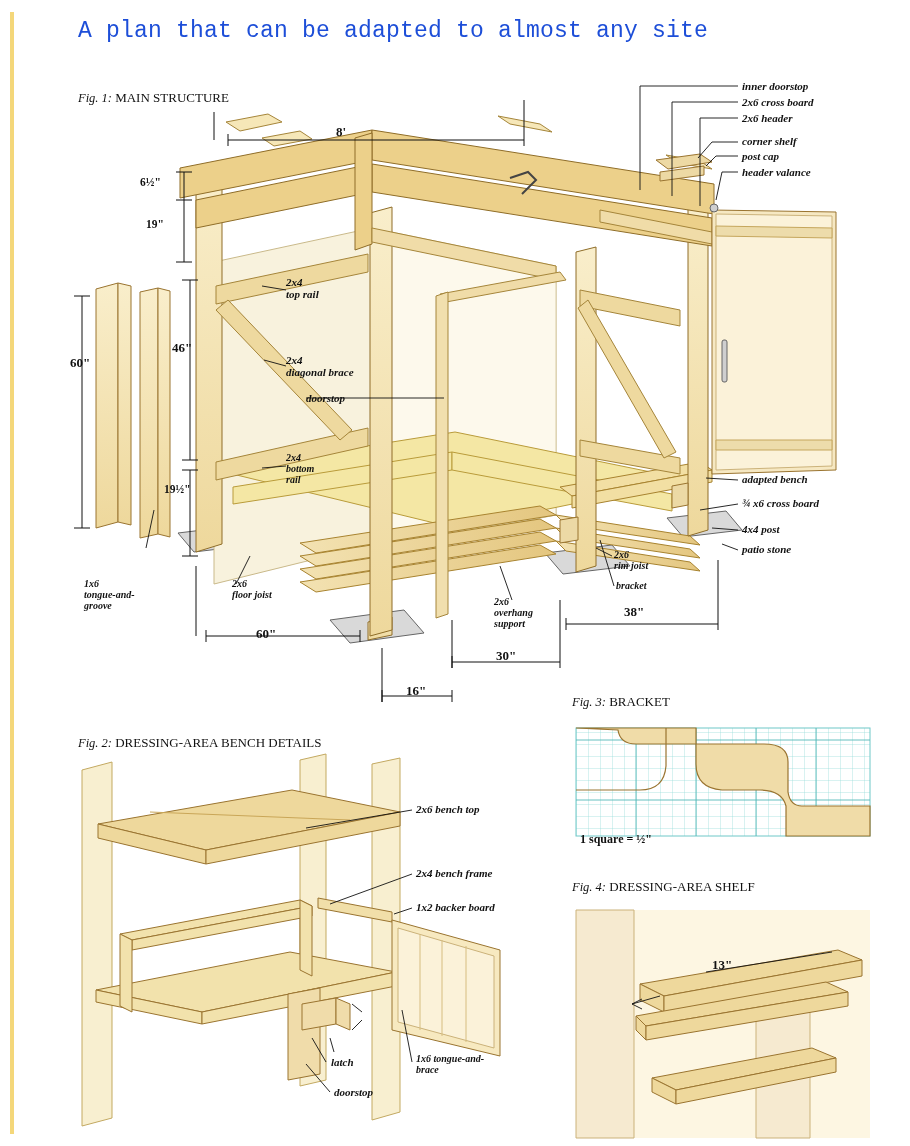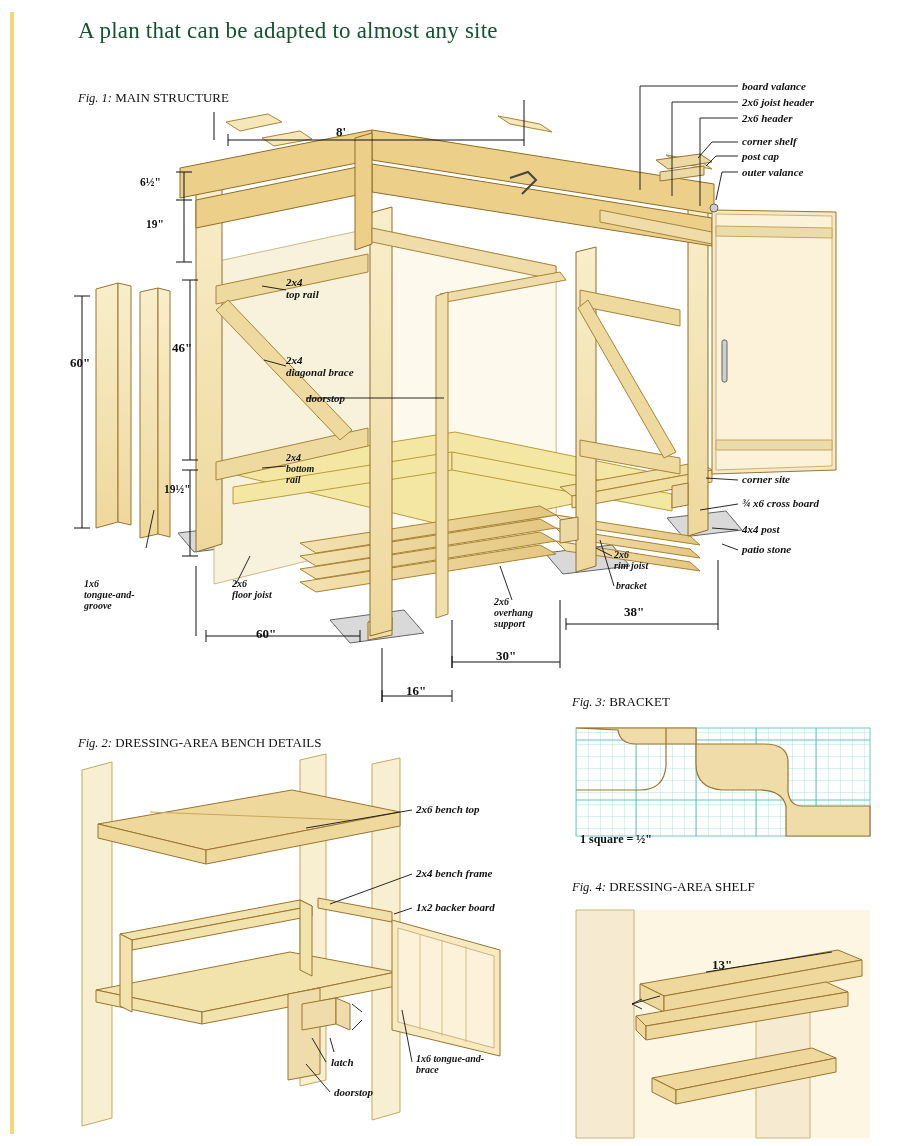--- a/index.html
+++ b/index.html
@@ -23,24 +23,24 @@
     top: 12px;
     width: 4px;
     height: 1122px;
     background: #f4d77a;
   }
 
   .page-title {
     position: absolute;
     left: 78px;
     top: 18px;
-    font-family: Liberation Serif, serif;
+    font-family: Liberation Mono, monospace;
     font-size: 23px;
     letter-spacing: 0.2px;
-    color: #14532d;
+    color: #1d4ed8;
     white-space: nowrap;
   }
 
   
   .fig-caption {
     position: absolute;
     font-family: "Liberation Serif", serif;
     font-size: 12.5px;
     font-style: italic;
     color: #111;
@@ -409,28 +409,28 @@
 </div>
 <div class="fig-caption" style="left:572px; top:694px;">
   <span>Fig. 3:</span>
   <b>BRACKET</b>
 </div>
 <div class="fig-caption" style="left:572px; top:879px;">
   <span>Fig. 4:</span>
   <b>DRESSING-AREA SHELF</b>
 </div>
 
-<div class="label" style="left:742px; top:80px;">board valance</div>
-<div class="label" style="left:742px; top:96px;">2x6 joist header</div>
+<div class="label" style="left:742px; top:80px;">inner doorstop</div>
+<div class="label" style="left:742px; top:96px;">2x6 cross board</div>
 <div class="label" style="left:742px; top:112px;">2x6 header</div>
 <div class="label" style="left:742px; top:135px;">corner shelf</div>
 <div class="label" style="left:742px; top:150px;">post cap</div>
-<div class="label" style="left:742px; top:166px;">outer valance</div>
-
-<div class="label" style="left:742px; top:473px;">corner site</div>
+<div class="label" style="left:742px; top:166px;">header valance</div>
+
+<div class="label" style="left:742px; top:473px;">adapted bench</div>
 <div class="label" style="left:742px; top:497px;">¾ x6 cross board</div>
 <div class="label" style="left:742px; top:523px;">4x4 post</div>
 <div class="label" style="left:742px; top:543px;">patio stone</div>
 
 <div class="label" style="left:286px; top:276px;">2x4
 top rail</div>
 <div class="label" style="left:286px; top:354px;">2x4
 diagonal brace</div>
 <div class="label" style="left:306px; top:392px;">doorstop</div>
 <div class="label small" style="left:286px; top:452px;">2x4

